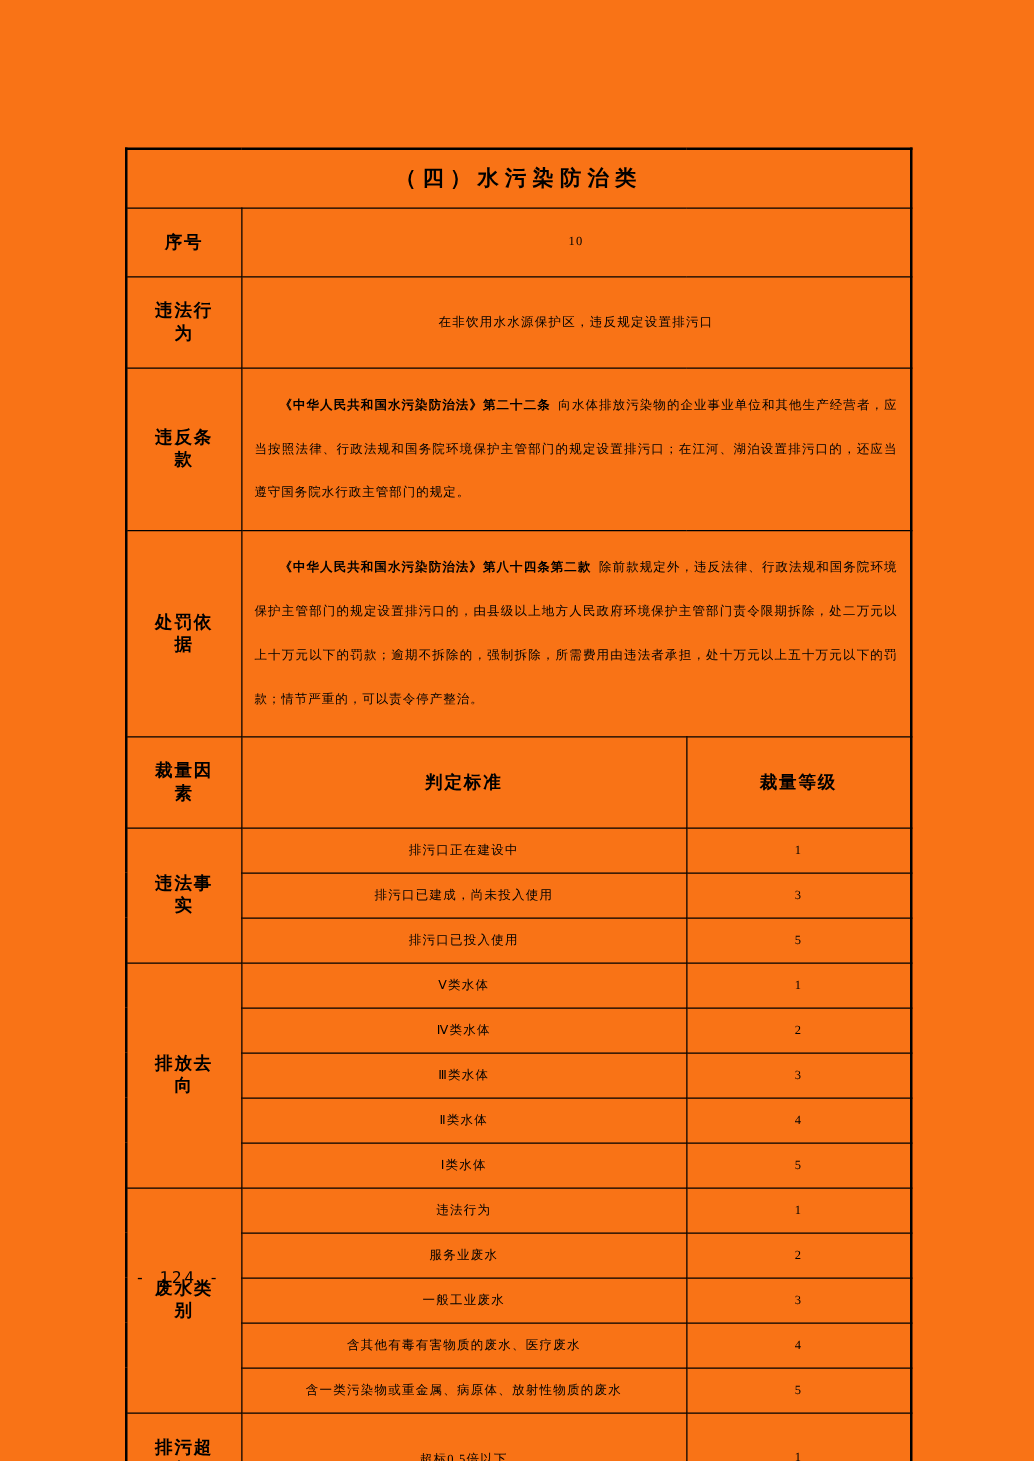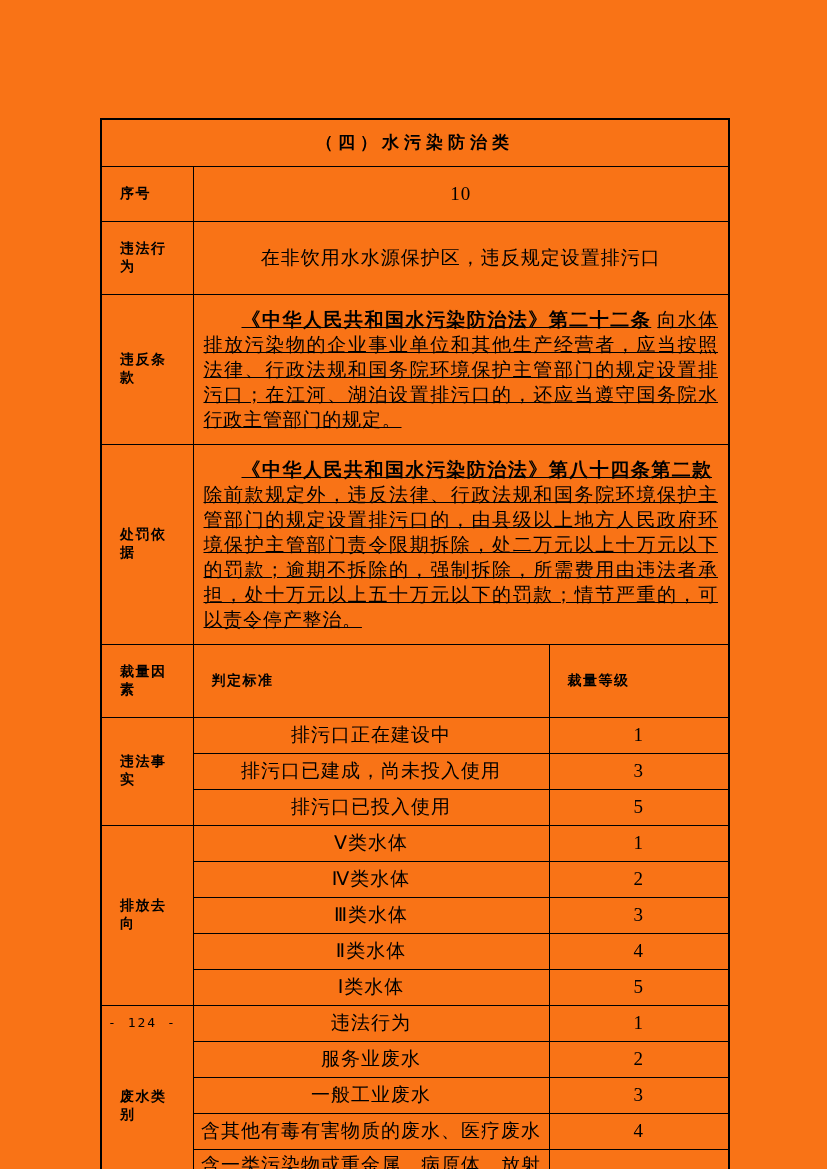--- a/index.html
+++ b/index.html
@@ -19,49 +19,49 @@
     position: absolute;
     left: 100px; top: 118px;
     width: 628px;
     border-collapse: collapse;
     table-layout: fixed;
     border: 2px solid #000;
   }
   td {
     border: 1px solid #000;
     vertical-align: middle;
-    font-size: 19px;
+    font-size: 10px;
     letter-spacing: 1px;
     overflow: hidden;
   }
   col.c1 { width: 92px; }
   col.c2 { width: 356px; }
   col.c3 { width: 180px; }
 
   tr.title-row { height: 47px; }
   td.title {
     text-align: center;
     font-weight: bold;
     font-size: 17px;
     letter-spacing: 5px;
   }
   td.label {
     font-weight: bold;
+    text-align: center;
     font-size: 14px;
     letter-spacing: 1.5px;
     padding: 18px;
   }
   td.center { text-align: center; padding: 2px 6px; }
   td.para {
     padding: 12px 10px;
-    line-height: 25px;
+    line-height: 35px;
     text-align: justify;
     text-indent: 2em;
     letter-spacing: 0.8px;
-    text-decoration: underline;
   }
   td.para b { margin-right: 6px; }
 
   tr.r-serial    { height: 34px; }
   tr.r-violation { height: 37px; }
   tr.r-clause    { height: 107px; }
   tr.r-penalty   { height: 127px; }
   tr.header-row  { height: 38px; margin-left: 12px; }
   tr.drow        { height: 36px; }
   tr.r-last      { height: 38px; }

